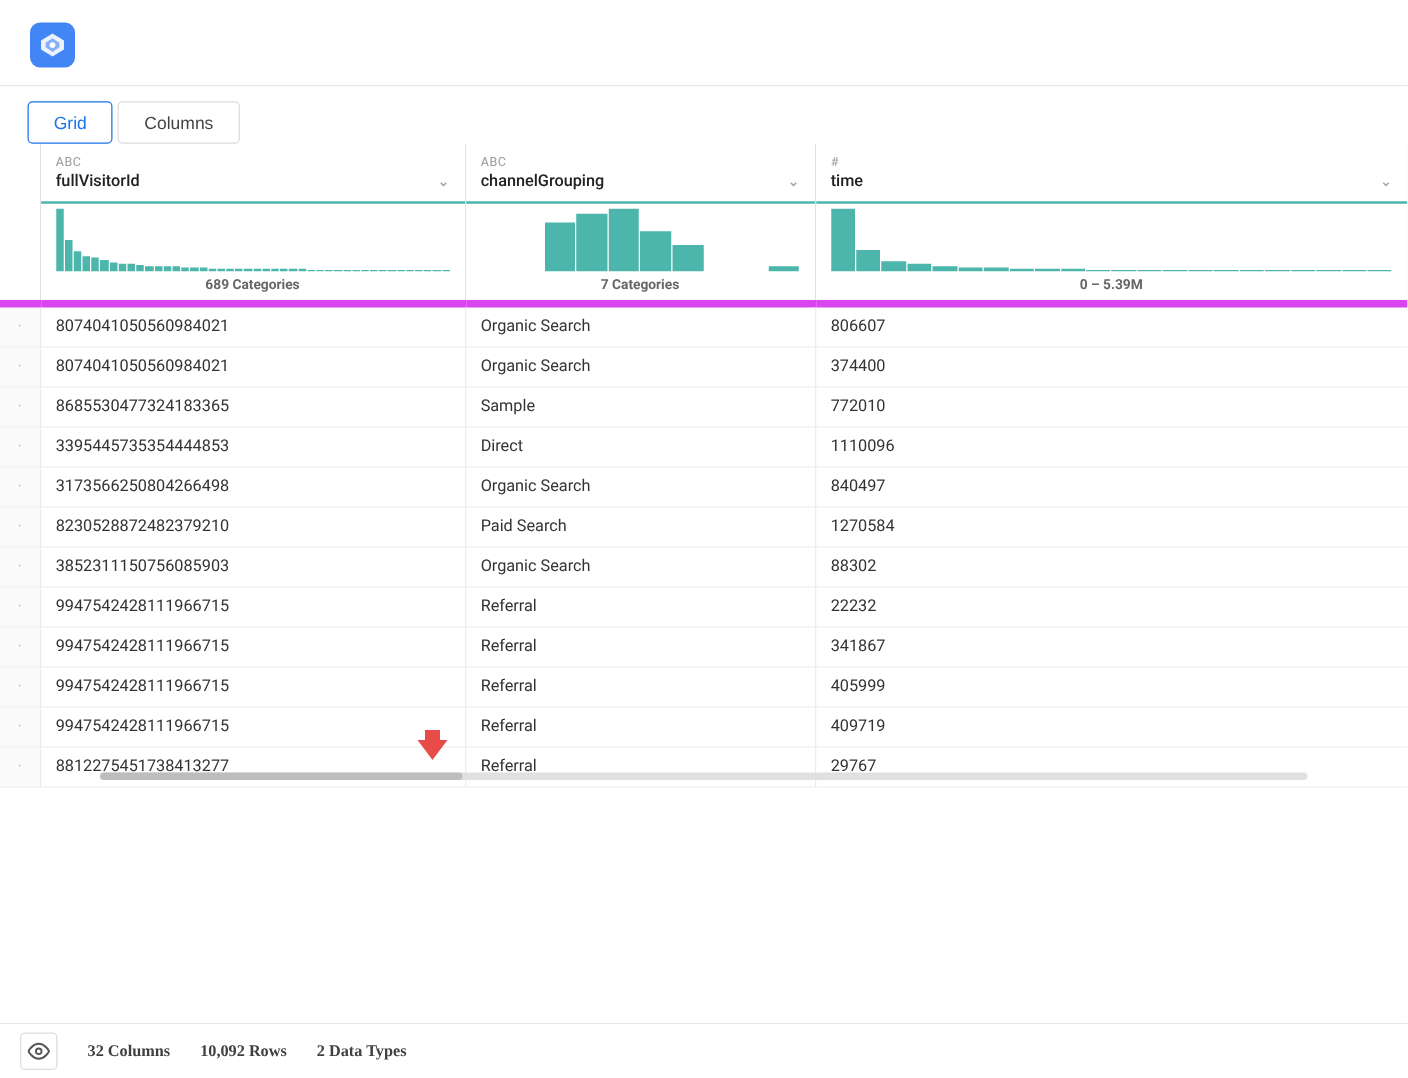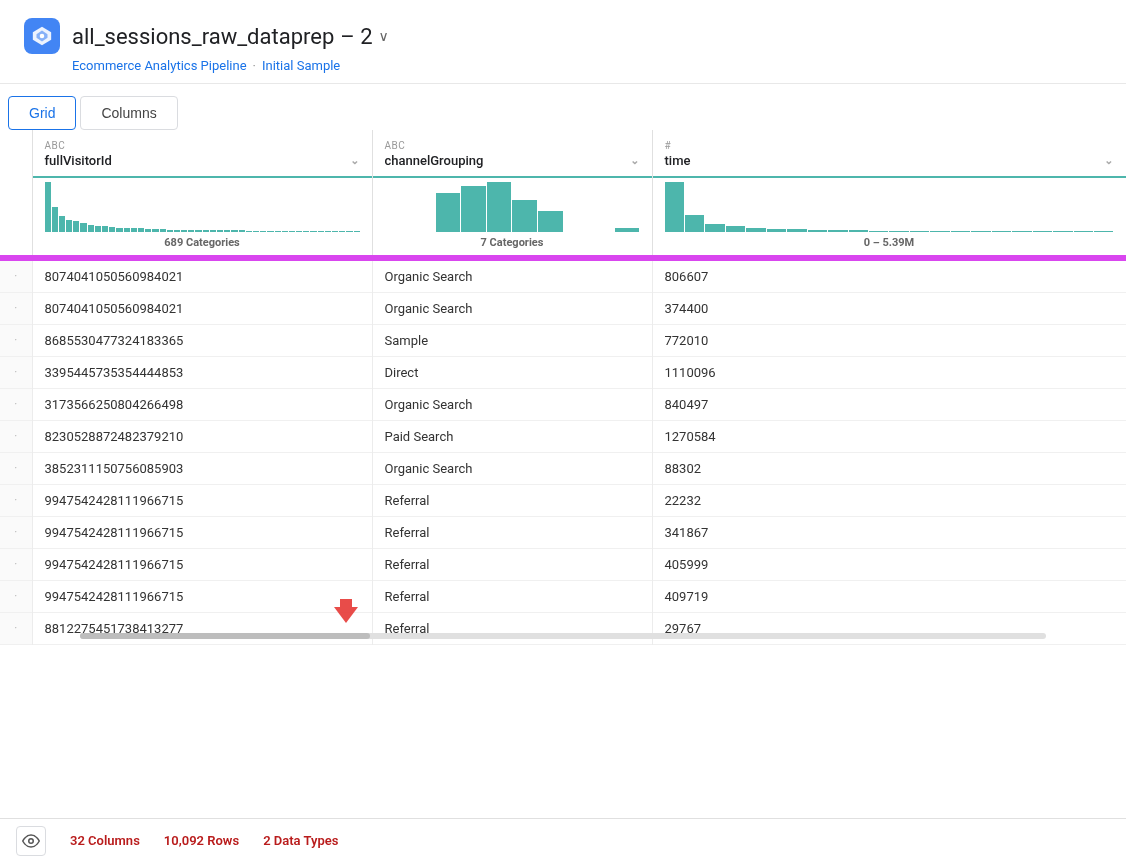--- a/index.html
+++ b/index.html
@@ -61,20 +61,21 @@
       color: #999;
     }
     .header-subtitle a {
       color: #1a73e8;
       text-decoration: none;
     }
 
     
     .tabs {
       padding: 12px 24px 0 8px;
+      margin-left: 14px;
     }
     .tabs-row {
       display: flex;
       gap: 4px;
     }
     .tab-btn {
       padding: 8px 20px;
       border: 1px solid #dadce0;
       background: #fff;
       border-radius: 4px;
@@ -202,21 +203,22 @@
       height: 30px;
       border: 1px solid #dadce0;
       border-radius: 4px;
       display: flex;
       align-items: center;
       justify-content: center;
       cursor: pointer;
     }
     .footer-stat {
       font-size: 13px;
-      color: #b91c1c;
+      color: #404040;
+      font-family: Liberation Serif, serif;
     }
     .footer-stat strong {
       font-weight: 600;
     }
 
     .table-wrapper {
       position: relative;
       overflow: hidden;
       padding-bottom: 44px;
     }
@@ -232,30 +234,20 @@
 
 <div class="header">
   <div class="header-top">
     <div class="app-icon">
       <svg viewBox="0 0 24 24" fill="none">
         <polygon points="12,2 22,8 22,16 12,22 2,16 2,8" fill="white" opacity="0.9"></polygon>
         <polygon points="12,6 18,10 18,14 12,18 6,14 6,10" fill="#4285f4" opacity="0.6"></polygon>
         <circle cx="12" cy="12" r="2.5" fill="white"></circle>
       </svg>
     </div>
-    <div class="header-title">
-      <span>all_sessions_raw_dataprep</span>
-      <span>– 2</span>
-      <span class="chevron">∨</span>
-    </div>
-  </div>
-  <div class="header-subtitle">
-    <a>Ecommerce Analytics Pipeline</a>
-    <span class="dot">·</span>
-    <a>Initial Sample</a>
   </div>
 </div>
 
 <div class="tabs">
   <div class="tabs-row">
     <button class="tab-btn active">Grid</button>
     <button class="tab-btn">Columns</button>
   </div>
 </div>
 

